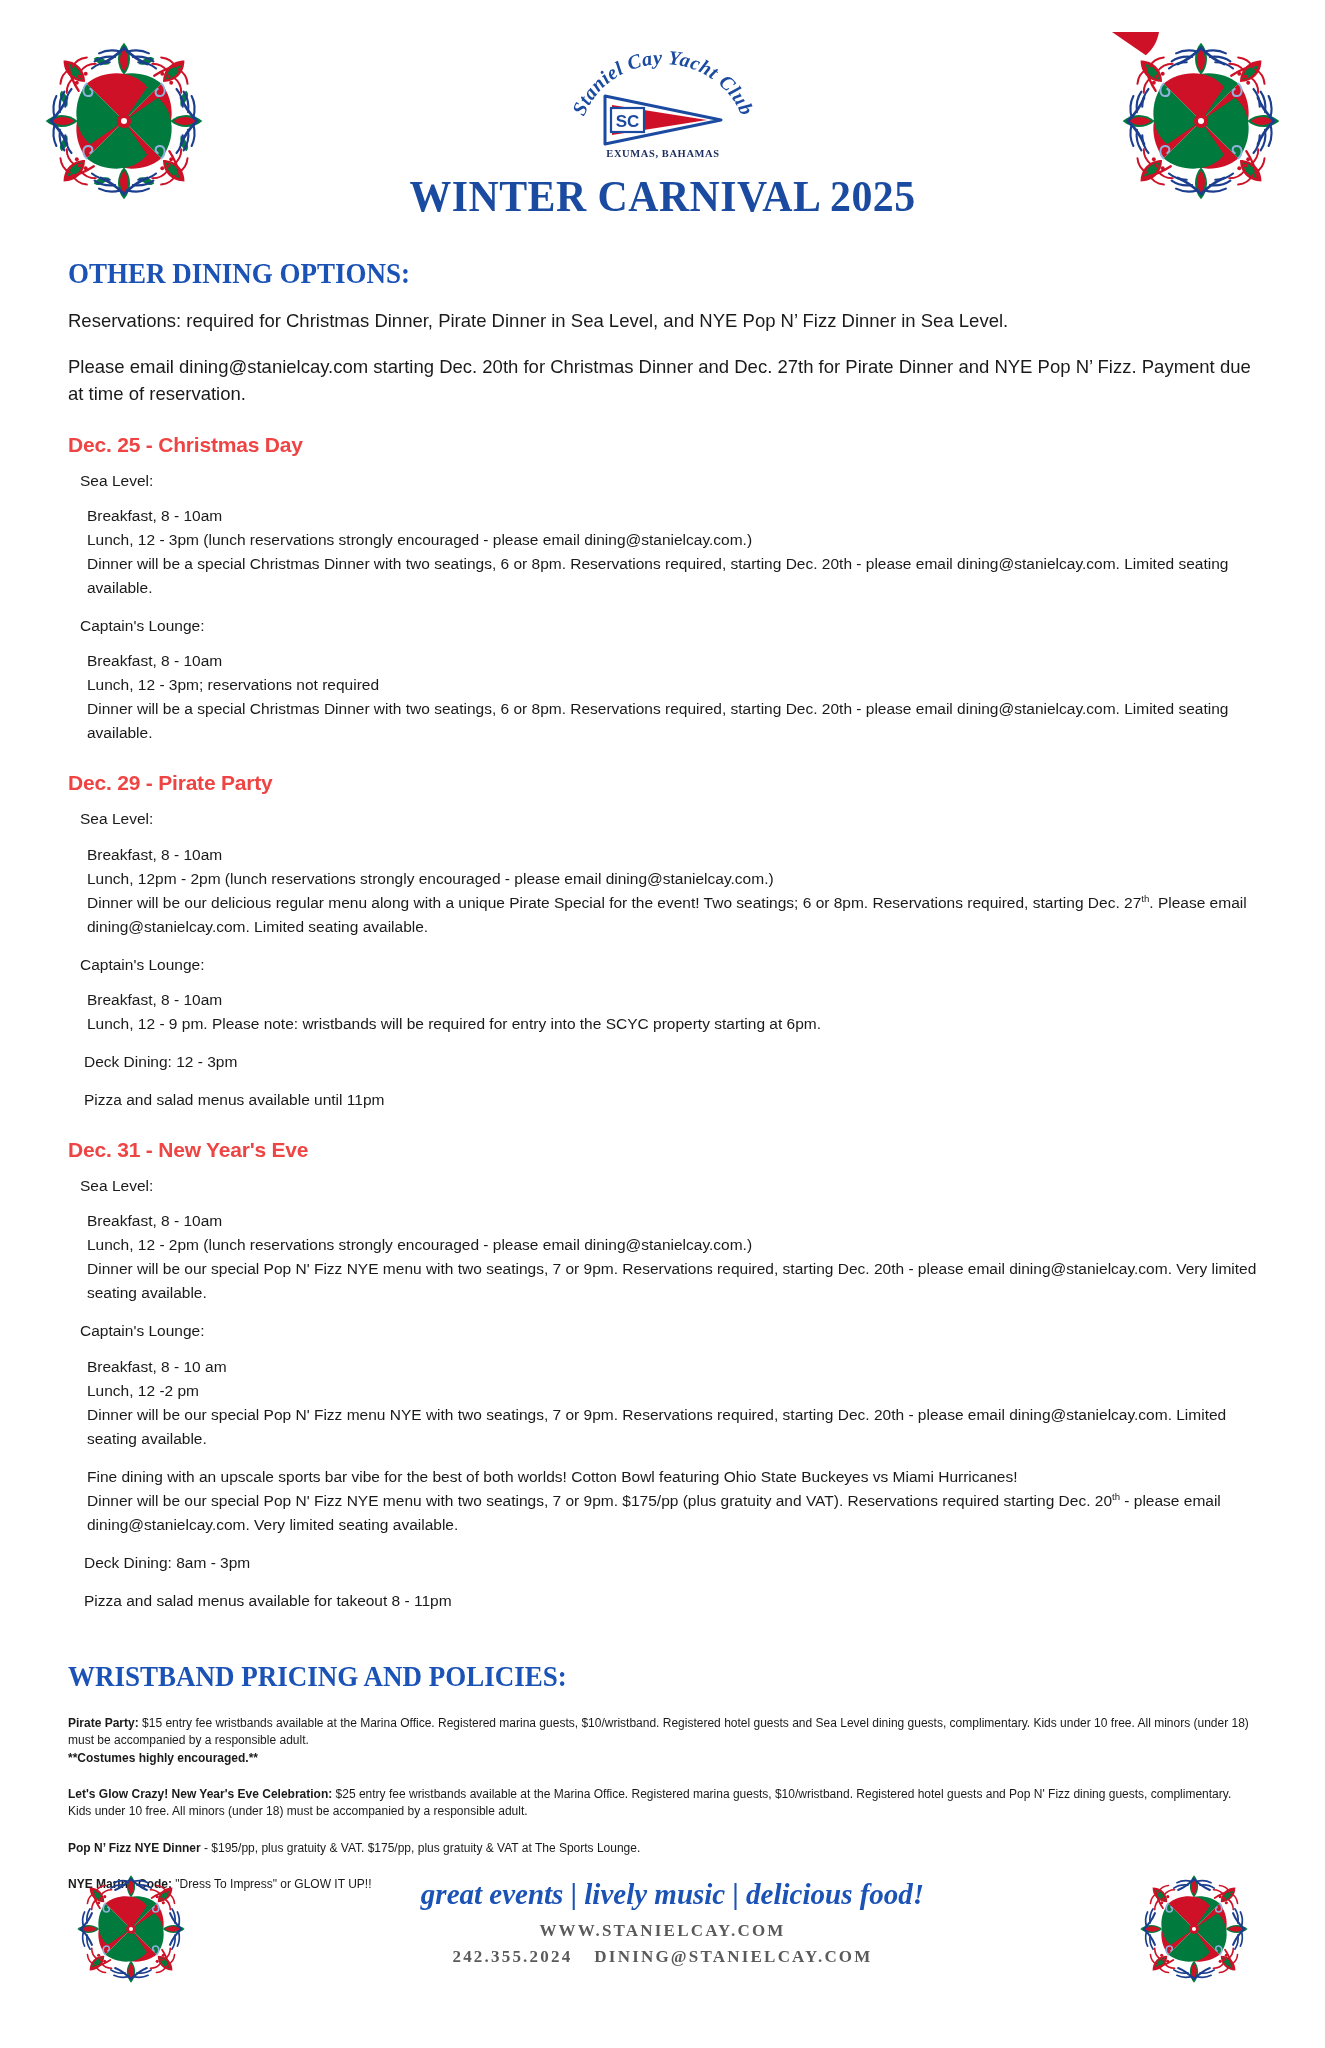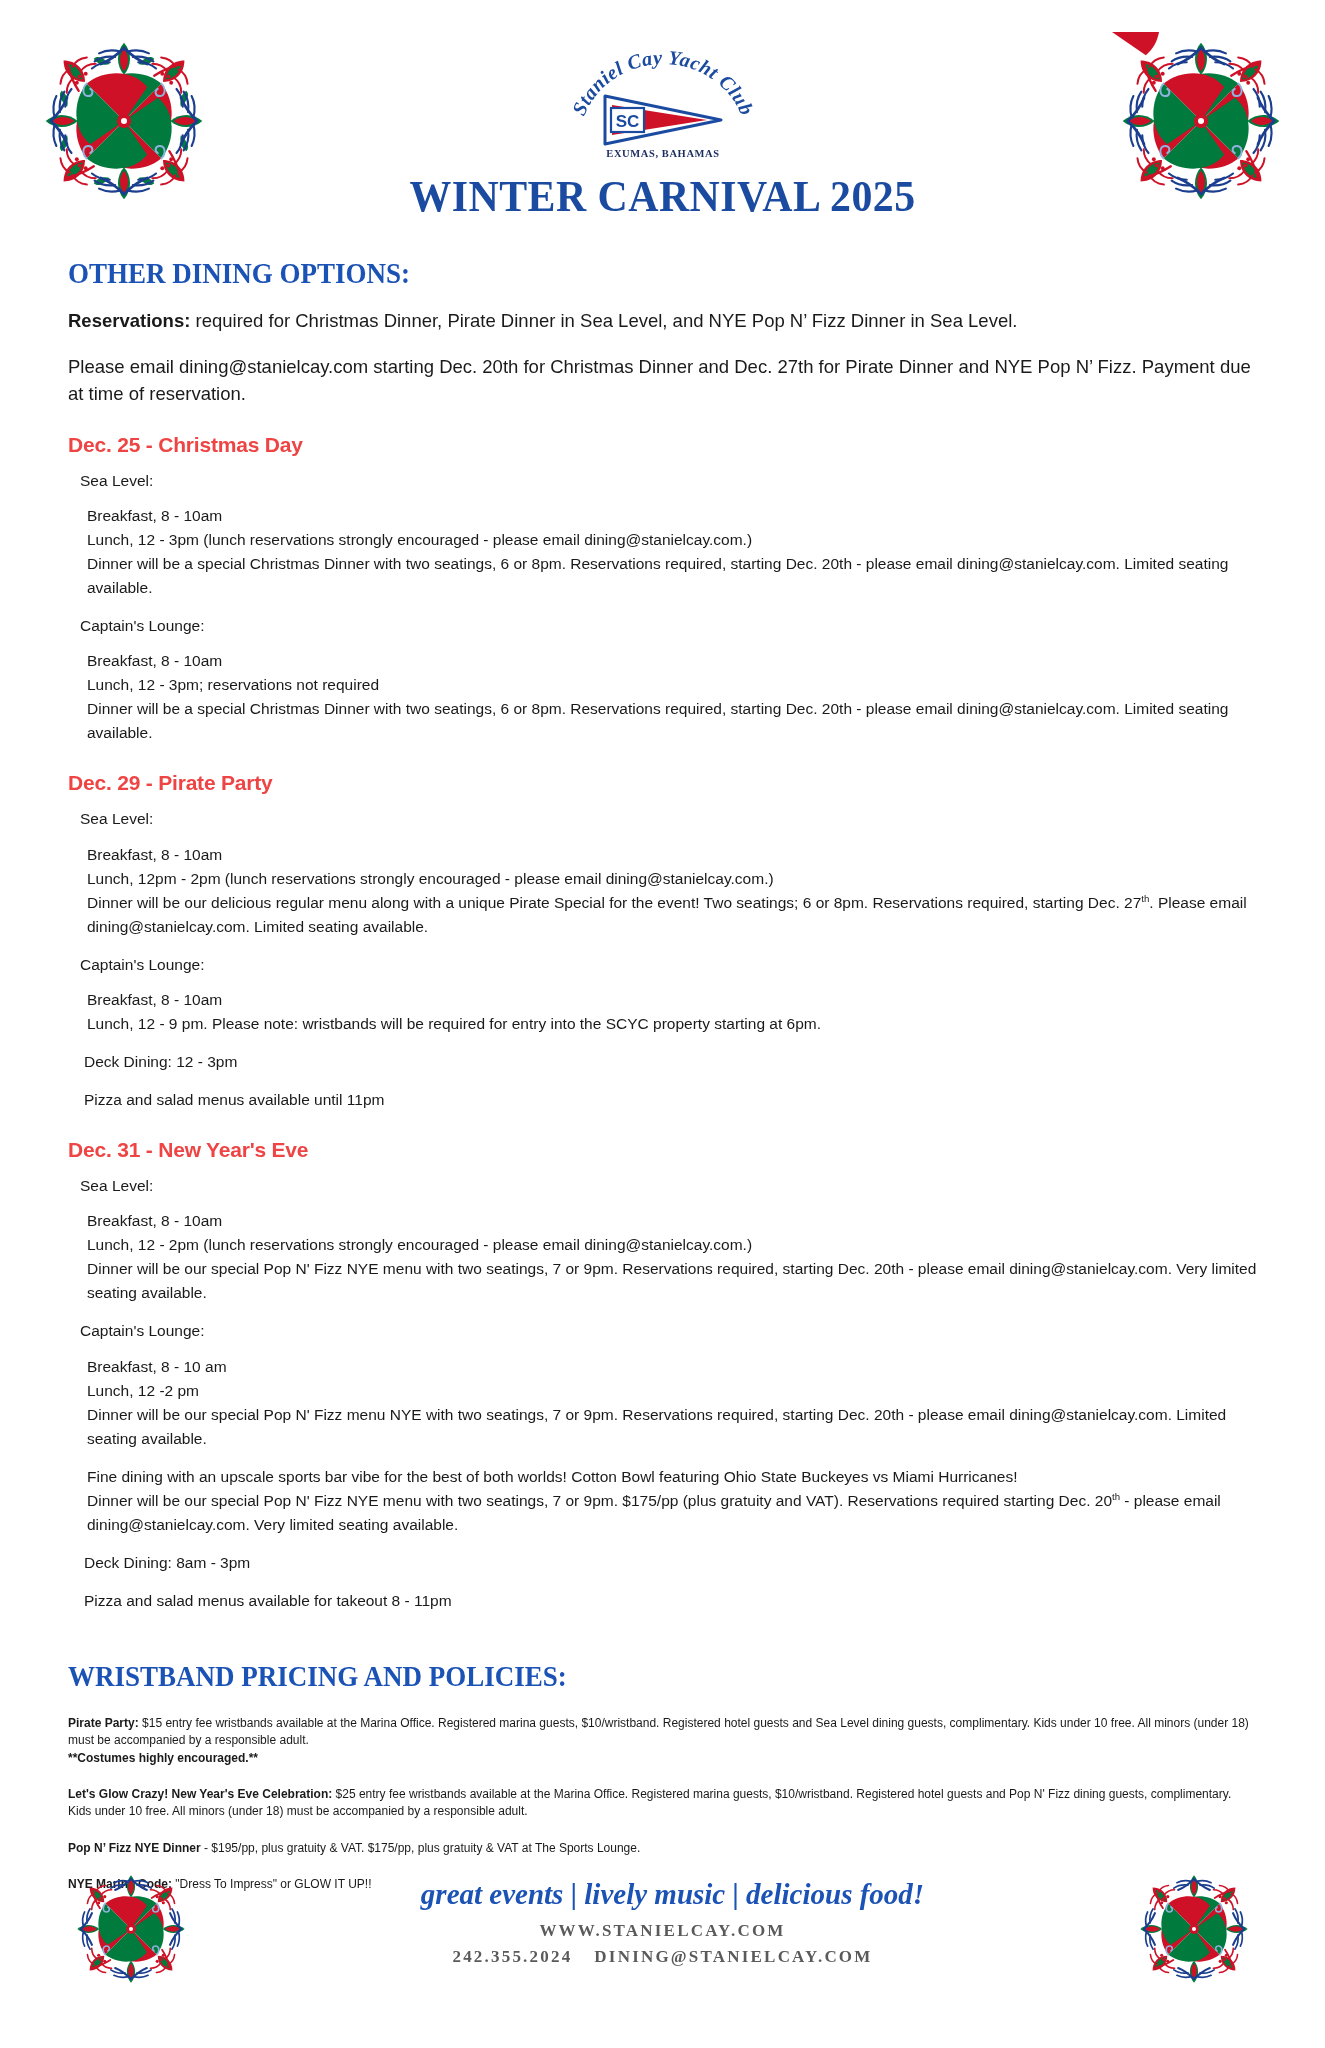--- a/index.html
+++ b/index.html
@@ -63,21 +63,21 @@
     transform: scaleX(0.9);
     transform-origin: left center;
     text-transform: uppercase;
   }
   .intro p {
     font-size: 18.5px;
     line-height: 1.42;
     margin: 0 0 16px 0;
   }
   .intro p.lead { margin-bottom: 20px; }
-  .intro b { font-weight: 700; }
+  .intro b { font-weight: 400; }
 
   h3.day-head {
     font-size: 21px;
     font-weight: 700;
     margin: 26px 0 5px 0;
     color: #ef4444;
     letter-spacing: -0.2px;
   }
   .venue { margin: 0 0 4px 0; }
   .venue + .venue { margin-top: 14px; }

